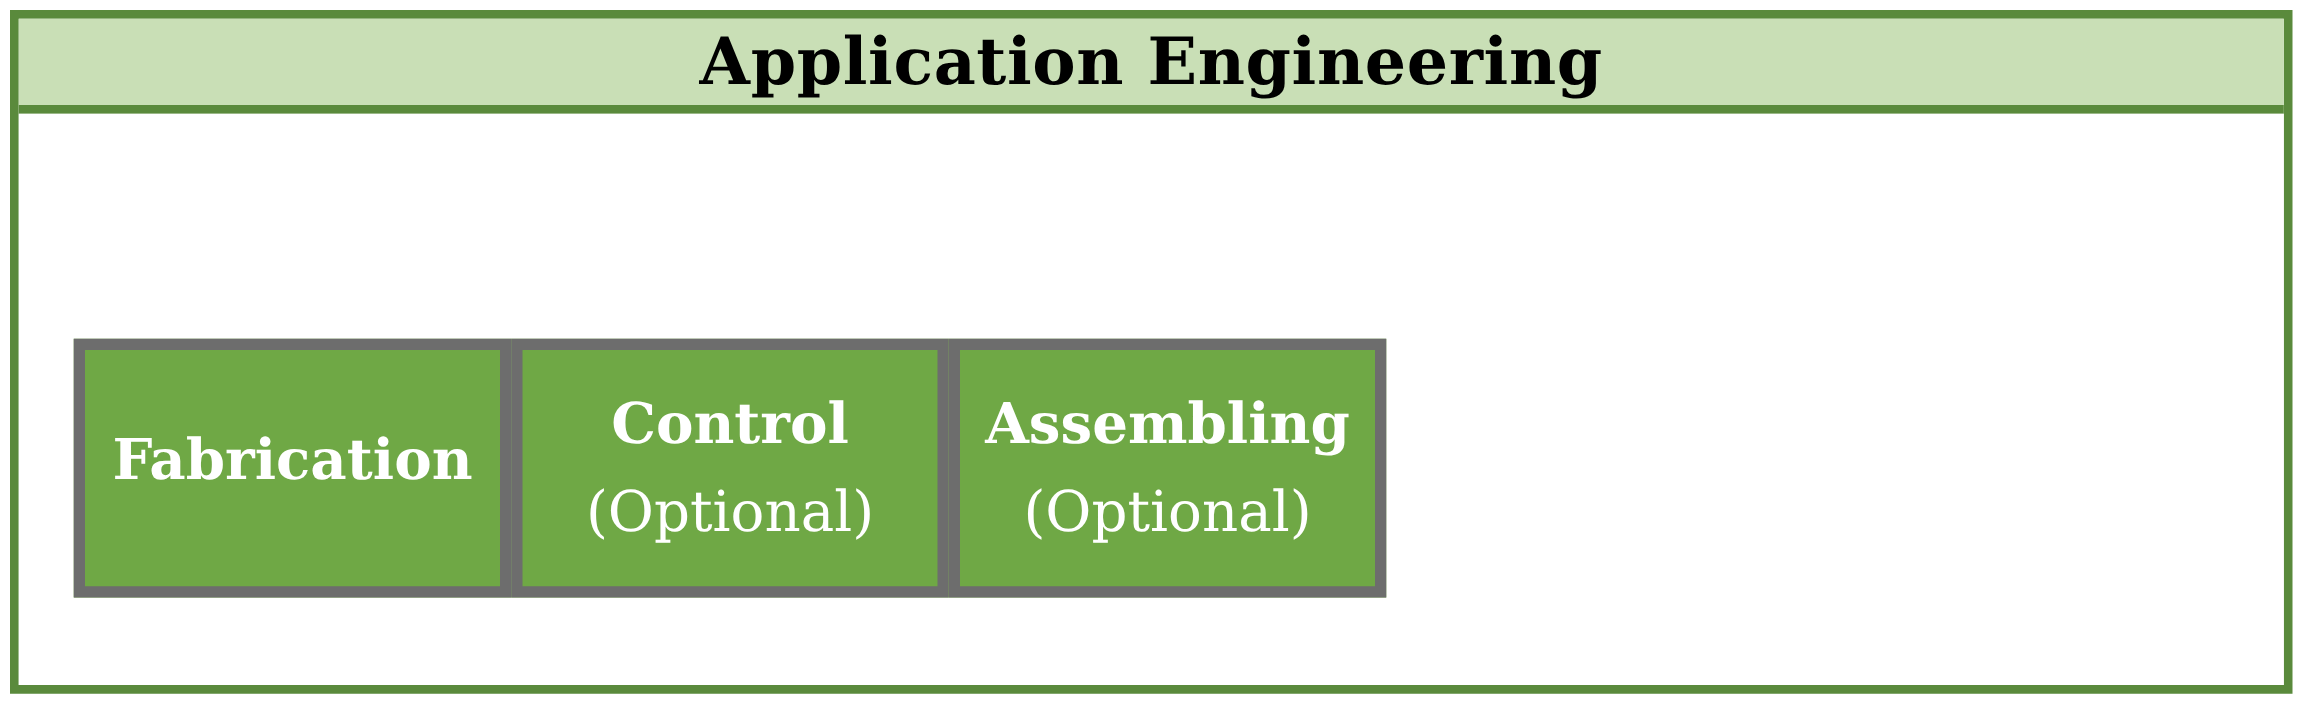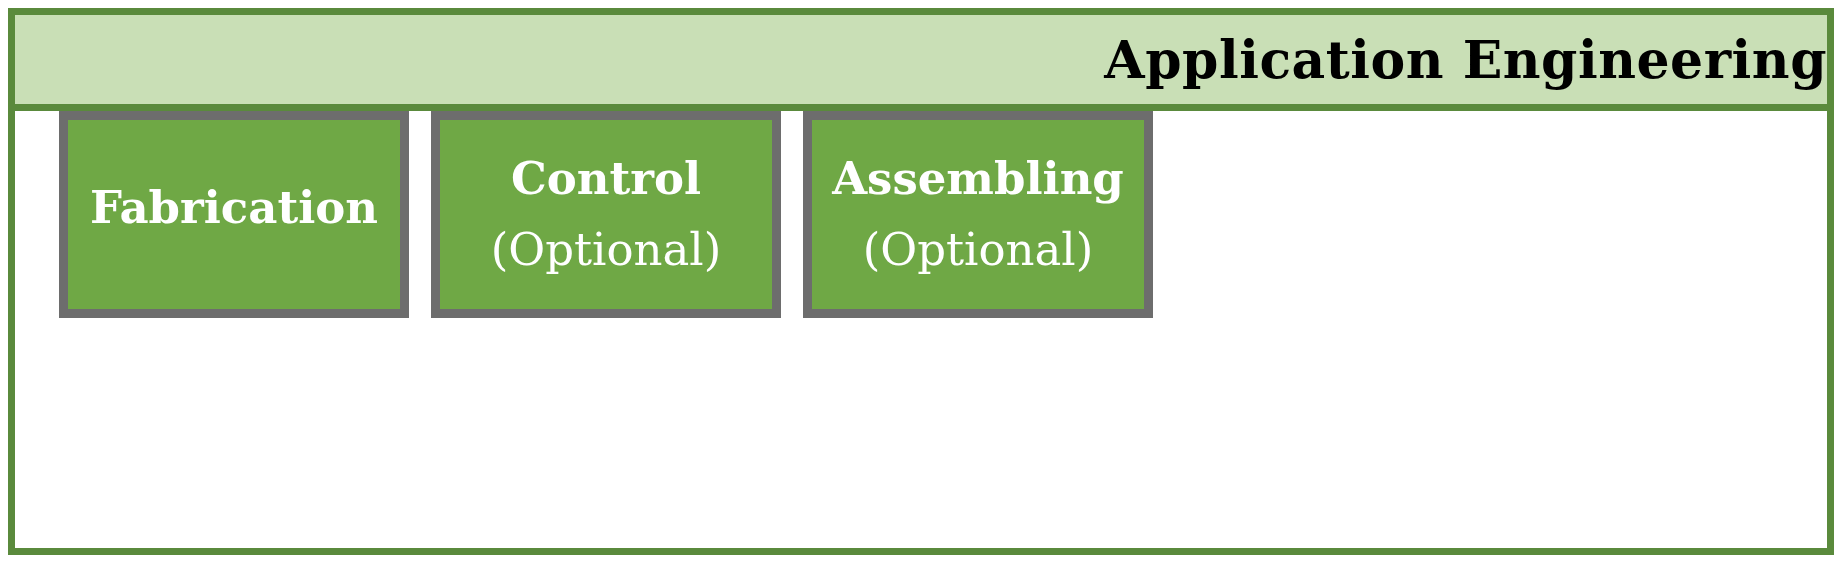--- a/index.html
+++ b/index.html
@@ -25,41 +25,40 @@
     left: 8px;
     top: 8px;
     right: 8px;
     bottom: 10px;
     border: 7px solid var(--outer-border);
     display: flex;
     flex-direction: column;
     background: #ffffff;
   }
   .header-band {
-    height: 96px;
+    height: 76px;
     flex: 0 0 auto;
     background: var(--header-bg);
     border-bottom: 7px solid var(--outer-border);
     display: flex;
     align-items: center;
-    justify-content: flex-end;
+    justify-content: center;
   }
   .header-title {
     font-weight: bold;
     font-size: 52px;
     color: var(--header-text);
     letter-spacing: 0.5px;
   }
   .content {
     flex: 1 1 auto;
     background: #ffffff;
     display: flex;
-    align-items: flex-start;
-    gap: 22px;
-    padding: 0 0 44px 44px;
+    align-items: flex-end;
+    padding: 0 0 70px 44px;
   }
   .process-box {
     width: 350px;
     height: 207px;
     flex: 0 0 auto;
     background: var(--box-fill);
     border: 9px solid var(--box-border);
     display: flex;
     flex-direction: column;
     align-items: center;

